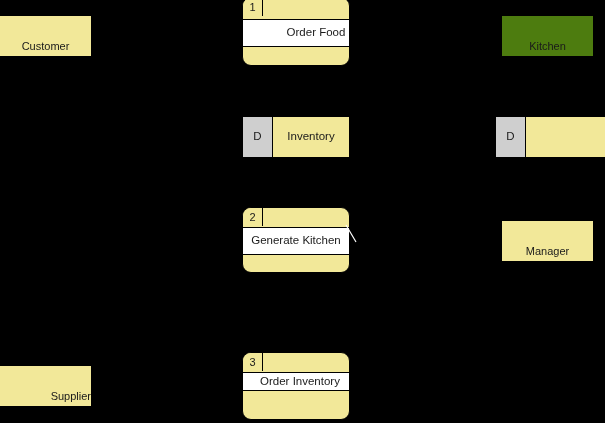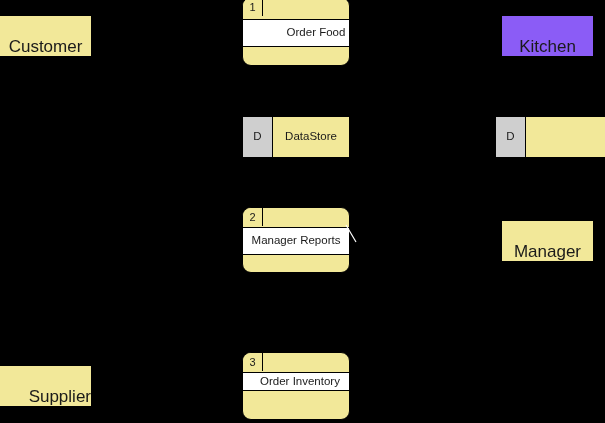--- a/index.html
+++ b/index.html
@@ -23,21 +23,21 @@
   .entity {
     position: absolute;
     box-sizing: border-box;
     background: #F2E899;
     border: 1px solid #000000;
     display: flex;
     align-items: center;
     justify-content: center;
   }
   .entity-label {
-    font-size: 17px;
+    font-size: 11px;
     color: #1a1a1a;
     line-height: 1;
     white-space: nowrap;
     margin-top: 20px;
   }
 
   
   .datastore {
     position: absolute;
     box-sizing: border-box;
@@ -129,38 +129,38 @@
 </style>
 </head>
 <body>
 
 <div id="canvas" style="background: rgb(0, 0, 0);">
 
   <div class="entity" style="left: -1px; top: 15px; width: 93px; height: 42px; background: rgb(242, 232, 153);">
     <span class="entity-label">Customer</span>
   </div>
 
-  <div class="entity" style="left: 501px; top: 15px; width: 93px; height: 42px; background: #8b5cf6; align-items: center;">
+  <div class="entity" style="left: 501px; top: 15px; width: 93px; height: 42px; background: #4d7c0f; align-items: center;">
     <span class="entity-label">Kitchen</span>
   </div>
 
   <div class="entity" style="left: 501px; top: 220px; width: 93px; height: 42px; background: rgb(242, 232, 153);">
     <span class="entity-label">Manager</span>
   </div>
 
   <div class="entity" style="left: -1px; top: 365px; width: 93px; height: 42px; background: rgb(242, 232, 153); justify-content: flex-end;">
     <span class="entity-label">Supplier</span>
   </div>
 
   <div class="datastore" style="left: 242px; top: 116px; width: 108px; height: 42px;">
     <div class="datastore-idcell" style="background: rgb(207, 207, 207);">
       <span>D</span>
     </div>
     <div class="datastore-namecell" style="background: rgb(242, 232, 153);">
-      <span>DataStore</span>
+      <span>Inventory</span>
     </div>
   </div>
 
   <div class="datastore" style="left: 495px; top: 116px; width: 112px; height: 42px;">
     <div class="datastore-idcell" style="background: rgb(207, 207, 207);">
       <span>D</span>
     </div>
   </div>
 
   <div class="process" style="left: 242px; top: -3px; width: 108px; height: 69px; background: rgb(242, 232, 153);">
@@ -170,21 +170,21 @@
     <div class="process-band" style="top: 21px; height: 28px; background: rgb(255, 255, 255); padding-left: 40px;">
       <span>Order Food</span>
     </div>
   </div>
 
   <div class="process" style="left: 242px; top: 207px; width: 108px; height: 66px; background: rgb(242, 232, 153);">
     <div class="process-numcell" style="background: rgb(242, 232, 153);">
       <span>2</span>
     </div>
     <div class="process-band" style="top: 19px; height: 28px; background: rgb(255, 255, 255);">
-      <span>Manager Reports</span>
+      <span>Generate Kitchen</span>
     </div>
   </div>
 
   <div class="process" style="left: 242px; top: 352px; width: 108px; height: 68px; background: rgb(242, 232, 153);">
     <div class="process-numcell" style="background: rgb(242, 232, 153);">
       <span>3</span>
     </div>
     <div class="process-band" style="top: 19px; height: 19px; background: rgb(255, 255, 255); padding-left: 8px;">
       <span>Order Inventory</span>
     </div>

